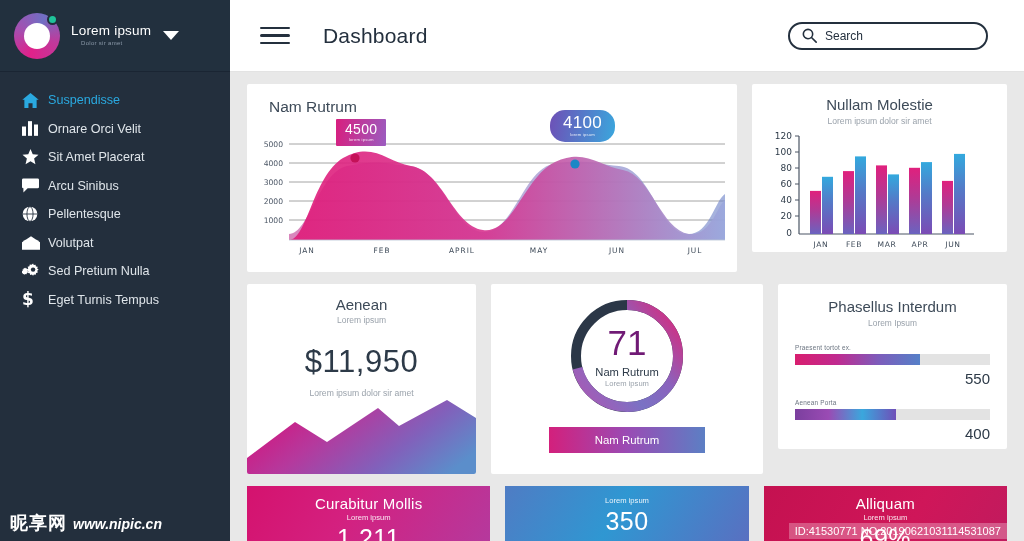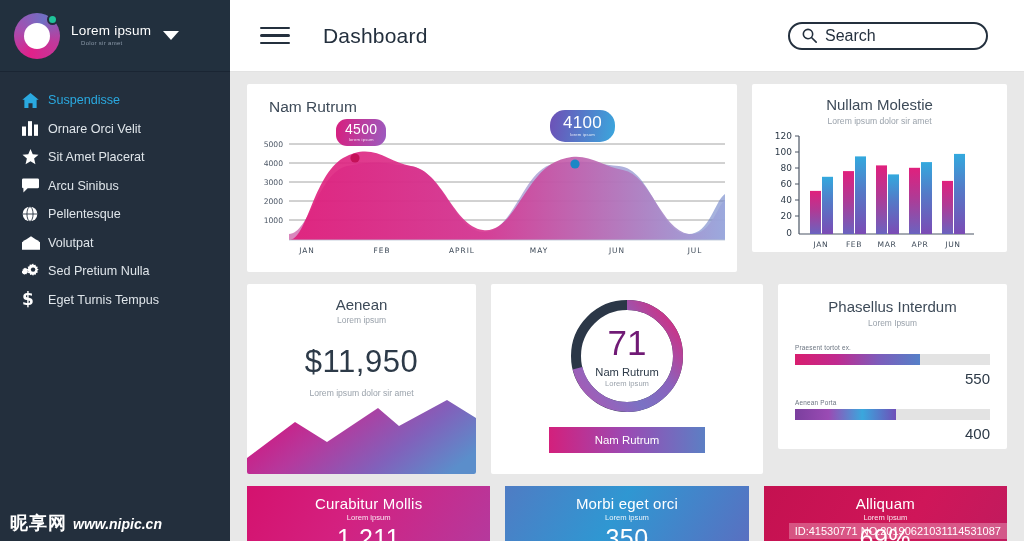--- a/index.html
+++ b/index.html
@@ -88,21 +88,21 @@
   .search-box {
     margin-left:auto;
     width:200px; height:28px;
     border:2px solid #24303e; border-radius:15px;
     display:flex; align-items:center; padding:0 12px;
     background:#fff;
   }
   .search-ico { flex:0 0 15px; color:#24303e; display:flex; }
   .search-input {
     border:none; outline:none; background:transparent;
-    margin-left:8px; font-size:16px; color:#15803d;
+    margin-left:8px; font-size:12px; color:#15803d;
     font-family:"Liberation Sans", sans-serif; width:100%;
   }
   .search-input::placeholder { color:#24303e; }
 
   .content {
     flex:1; background:#e8e8e8;
     padding:12px 17px 0 17px;
     display:flex; flex-direction:column; gap:12px;
     overflow:hidden;
   }
@@ -112,21 +112,21 @@
   
   .card-area { flex:0 0 490px; height:188px; padding:14px 0 0 0; position:relative; }
   .card-area h3 { font-size:15.5px; color:#3d4a58; font-weight:normal; margin-left:22px; }
   .area-wrap { position:relative; margin-top:6px; }
   .tooltip {
     position:absolute; color:#fff; text-align:center;
     padding:3px 9px 4px; border-radius:1px; line-height:1;
   }
   .tt-val { font-size:14px; letter-spacing:.3px; }
   .tt-sub { font-size:4.2px; margin-top:2px; opacity:.85; letter-spacing:.2px;}
-  .tt-pink { background:linear-gradient(100deg,#d81e7e,#9b5cc0);border-radius:11px; }
+  .tt-pink { background:linear-gradient(100deg,#d81e7e,#9b5cc0); }
   .tt-blue { background:linear-gradient(100deg,#6e4fb6,#3aa7dd);border-radius:15px; }
 
   .card-bars { flex:1; height:168px; padding:12px 0 0 0; }
   .card-bars h3 { font-size:15px; color:#3d4a58; font-weight:normal; text-align:center; }
   .card-bars .sub { font-size:8.6px; color:#9aa2ab; text-align:center; margin-top:3px; }
 
   
   .card-stat { flex:0 0 229px; height:190px; position:relative; overflow:hidden; }
   .card-stat h3 { font-size:15px; color:#3d4a58; font-weight:normal; text-align:center; padding-top:12px; }
   .card-stat .sub { font-size:8.5px; color:#9aa2ab; text-align:center; margin-top:2px; }
@@ -520,21 +520,20 @@
 
       <div class="row">
 
         <div class="kpi kpi-pink">
           <h4>Curabitur Mollis</h4>
           <div class="sub">Lorem ipsum</div>
           <div class="num">1,211</div>
         </div>
 
         <div class="kpi kpi-blue">
-          <h4>Morbi eget orci</h4>
           <div class="sub">Lorem ipsum</div>
           <div class="num">350</div>
         </div>
 
         <div class="kpi kpi-crimson">
           <h4>Alliquam</h4>
           <div class="sub">Lorem ipsum</div>
           <div class="num">69%</div>
           <div class="watermark-id">ID:41530771 NO:20190621031114531087</div>
         </div>

